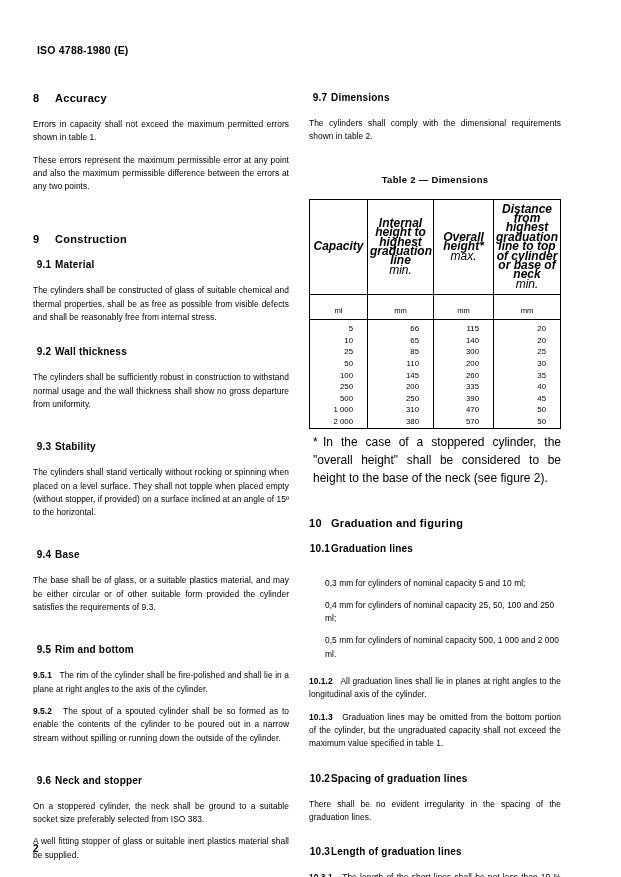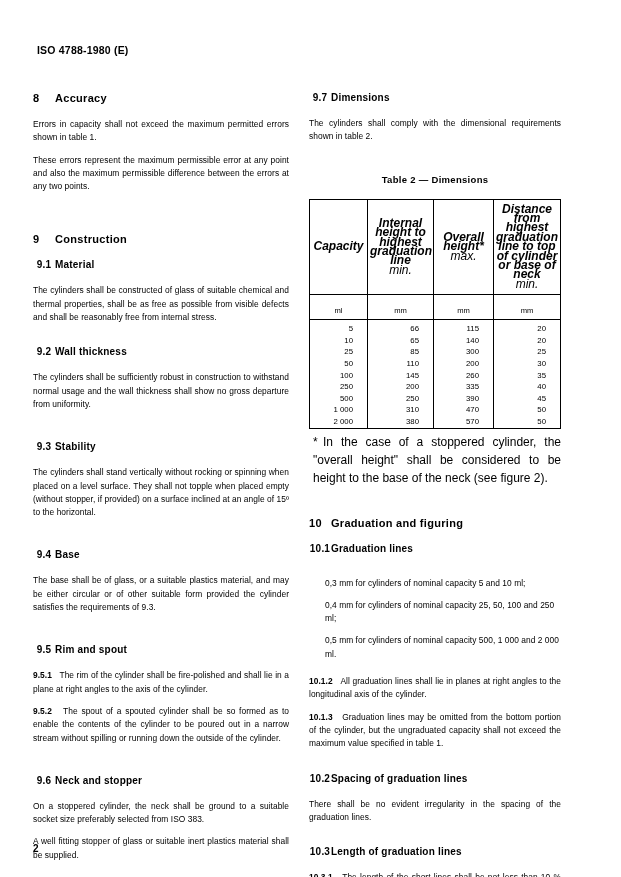--- a/index.html
+++ b/index.html
@@ -207,21 +207,21 @@
 
       <h3 class="subclause">
         <span class="num">9.4</span><span>Base</span>
       </h3>
       <div class="sp-m"></div>
       <p class="body">The base shall be of glass, or a suitable plastics material, and may be either circular or of other suitable form provided the cylinder satisfies the requirements of 9.3.</p>
 
       <div class="sp-xl"></div>
 
       <h3 class="subclause">
-        <span class="num">9.5</span><span>Rim and spout</span>
+        <span class="num">9.5</span><span>Rim and bottom</span>
       </h3>
       <div class="sp-m"></div>
       <p class="body"><span class="lead">9.5.1</span>&nbsp;&nbsp;&nbsp;<span>The rim of the cylinder shall be fire-polished and shall lie in a plane at right angles to the axis of the cylinder.</span></p>
       <div class="sp-s"></div>
       <p class="body"><span class="lead">9.5.2</span>&nbsp;&nbsp;&nbsp;<span>The spout of a spouted cylinder shall be so formed as to enable the contents of the cylinder to be poured out in a narrow stream without spilling or running down the outside of the cylinder.</span></p>
 
       <div class="sp-xl"></div>
 
       <h3 class="subclause">
         <span class="num">9.6</span><span>Neck and stopper</span>

